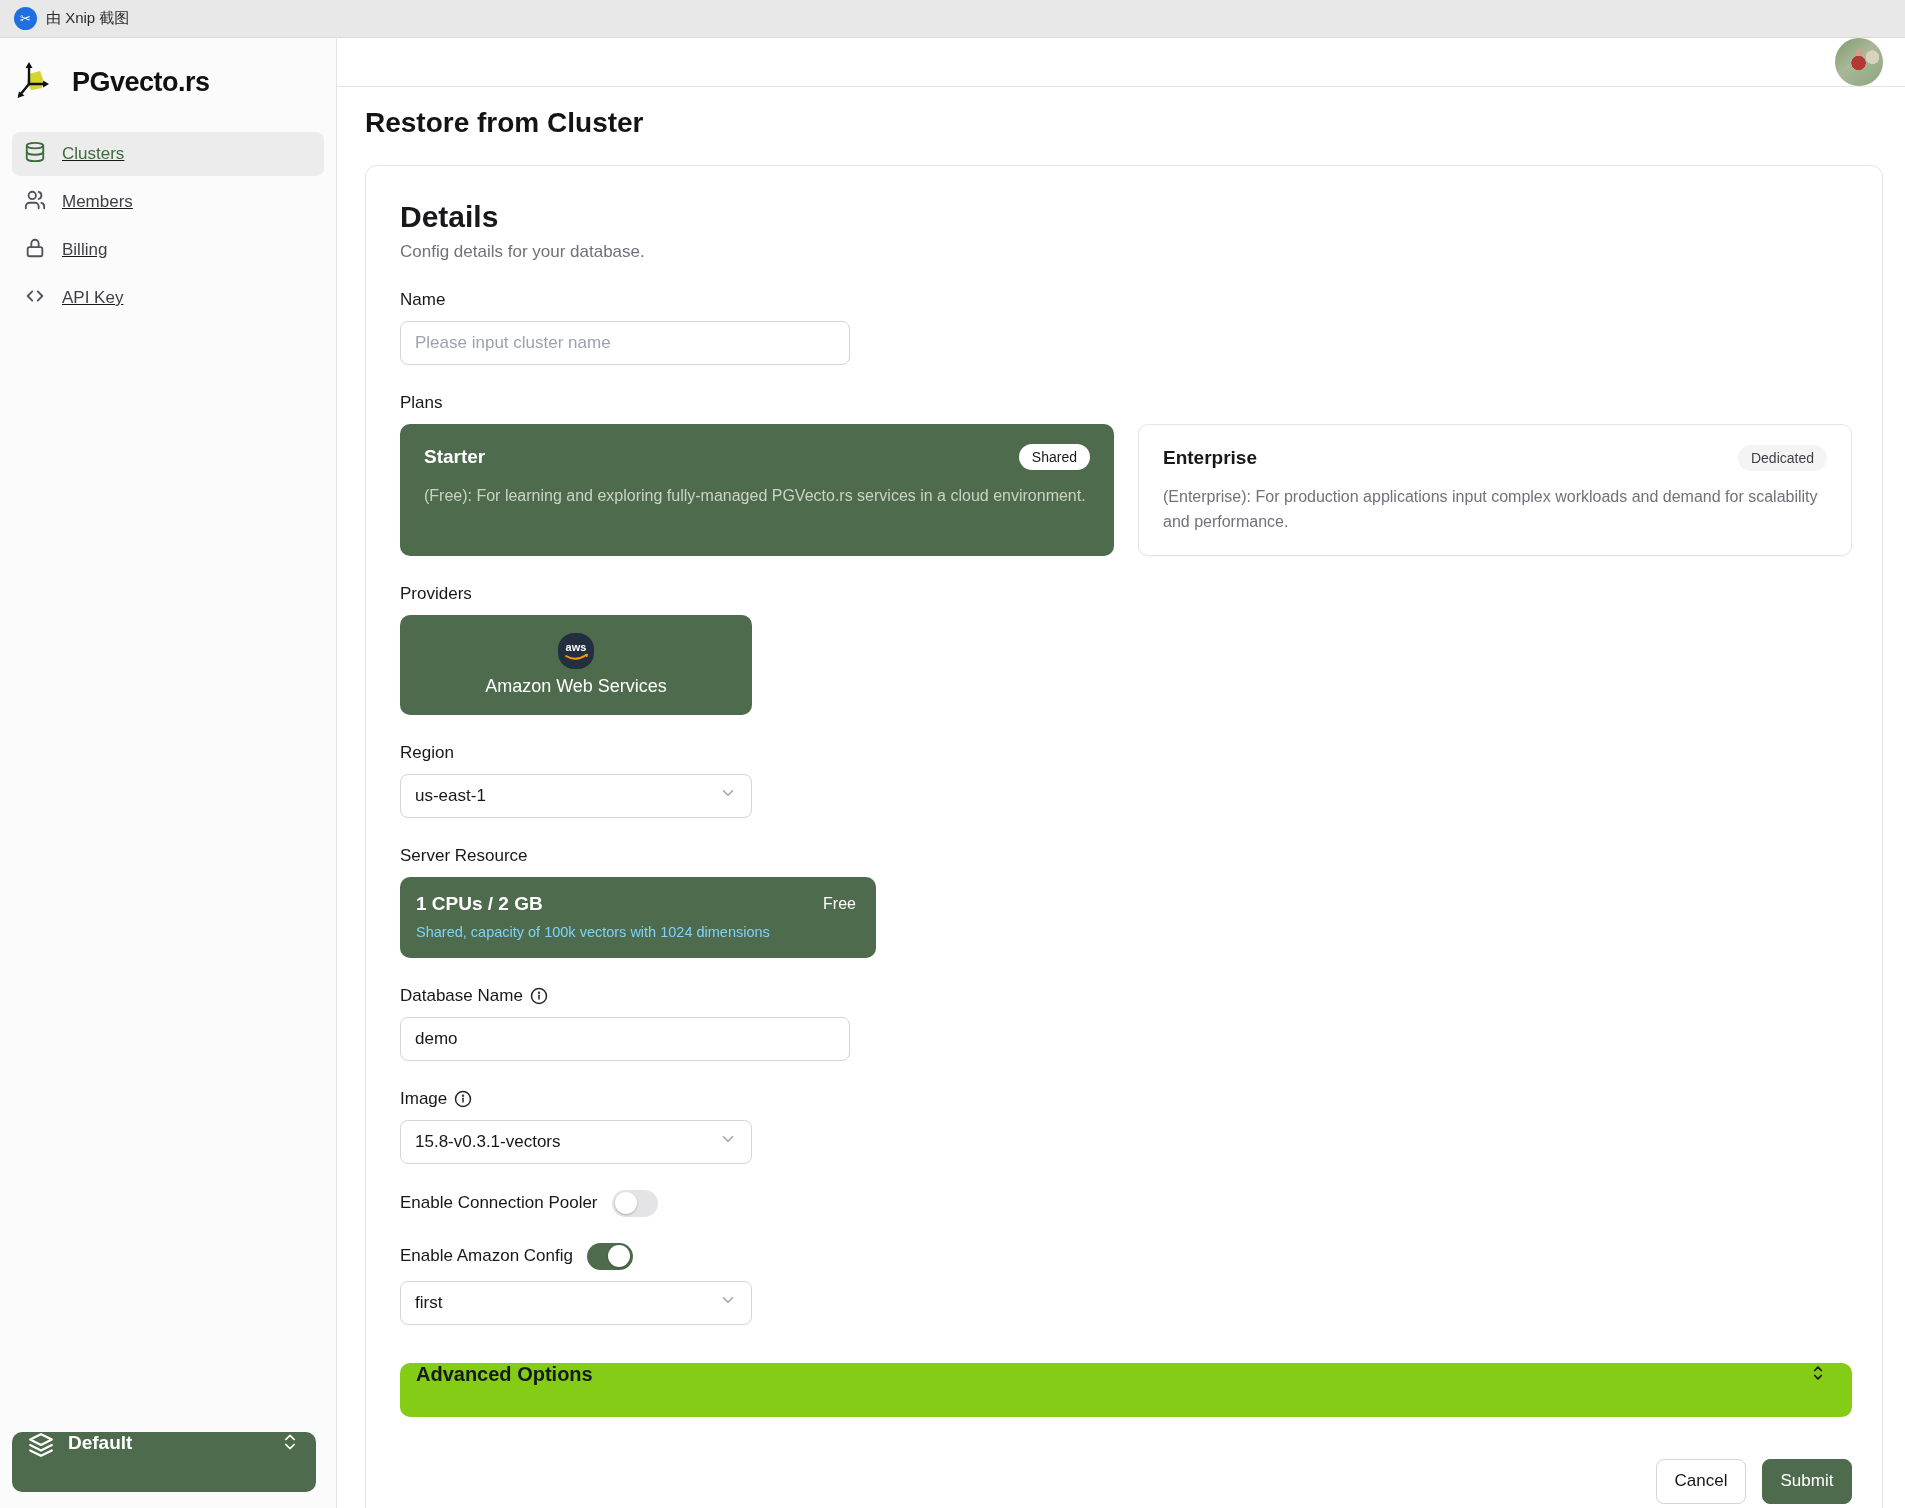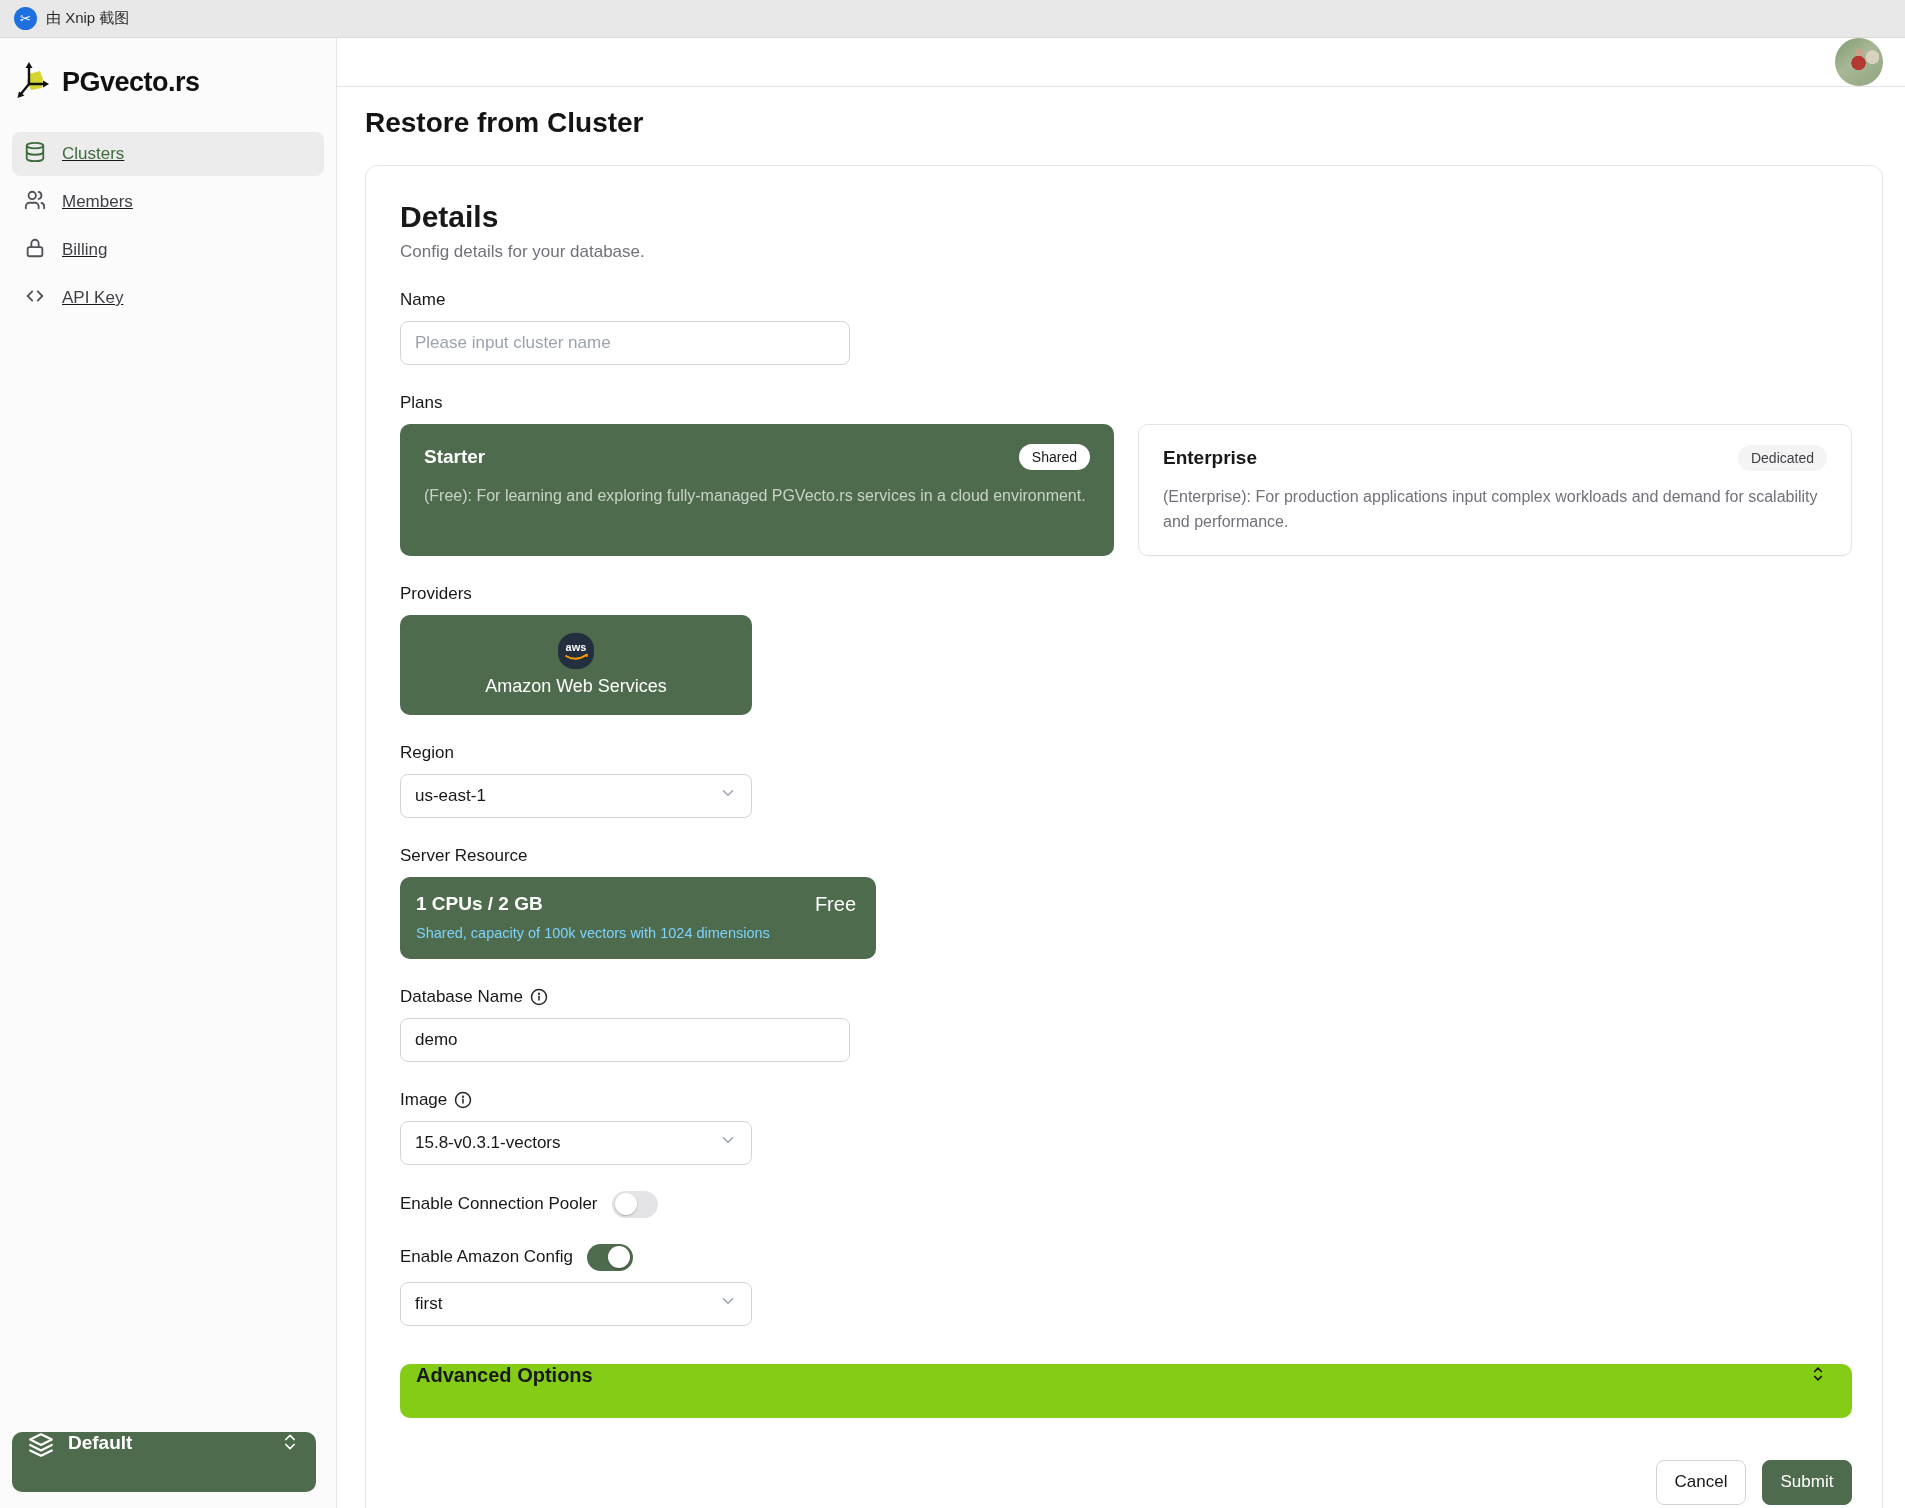--- a/index.html
+++ b/index.html
@@ -9,21 +9,21 @@
   
   .xnip-bar { height:38px; background:#e8e8e8; display:flex; align-items:center; padding:0 14px; gap:9px; border-bottom:1px solid #d9d9d9; }
   .xnip-icon { width:23px; height:23px; border-radius:50%; background:#1e6fe0; color:#fff; display:flex; align-items:center; justify-content:center; font-size:13px; line-height:1; }
   .xnip-label { font-size:15px; color:#2a2a2a; }
 
   
   .app { display:flex; height:1470px; }
 
   
   .sidebar { width:337px; background:#fbfbfb; border-right:1px solid #e4e4e7; position:relative; flex-shrink:0; }
-  .logo { display:flex; align-items:center; gap:12px; padding:22px 16px 20px 16px; }
+  .logo { display:flex; align-items:center; gap:22px; padding:22px 16px 20px 16px; }
   .logo-text { font-size:27px; font-weight:700; letter-spacing:-0.5px; color:#111; }
   .nav { padding:8px 12px; display:flex; flex-direction:column; gap:4px;text-decoration:underline; }
   .nav-item { display:flex; align-items:center; gap:16px; height:44px; padding:0 12px; border-radius:8px; font-size:17px; color:#3f3f46; cursor:pointer; }
   .nav-item svg { width:22px; height:22px; stroke:#52525b; }
   .nav-item.active { background:#ececec; color:#3e6b3c; font-weight:500; }
   .nav-item.active svg { stroke:#3e6b3c; }
   .workspace-btn { position:absolute; left:12px; right:20px; bottom:16px; height:60px; border-radius:10px; background:#4f6b4d; color:#fff; display:flex; align-items:flex-start; gap:14px; padding:0 16px; cursor:pointer; }
   .workspace-btn .ws-label { font-size:19px; font-weight:600; flex:1; }
   .workspace-btn svg { stroke:#fff; }
 
@@ -71,21 +71,21 @@
 
   
   .provider-card { margin-top:11px; width:352px; height:100px; border-radius:10px; background:#4f6b4d; color:#fff; display:flex; flex-direction:column; align-items:center; justify-content:center; gap:7px; cursor:pointer; }
   .aws-icon { width:36px; height:36px; border-radius:16px; background:#232f3e; display:flex; align-items:center; justify-content:center; }
   .provider-name { font-size:18px; font-weight:500; }
 
   
   .resource-card { margin-top:11px; width:476px; border-radius:10px; background:#4f6b4d; color:#fff; padding:16px 20px 18px 16px; cursor:pointer; }
   .resource-head { display:flex; align-items:center; justify-content:space-between; }
   .resource-title { font-size:19px; font-weight:600; }
-  .resource-badge { font-size:20px; font-weight:500; }
+  .resource-badge { font-size:16px; font-weight:500; }
   .resource-desc { margin-top:9px; font-size:14.5px; color:#7dd3fc; }
 
   
   .toggle-row { display:flex; align-items:center; gap:14px; margin-top:26px; }
   .toggle-row .t-label { font-size:17px; font-weight:500; }
   .switch { width:46px; height:27px; border-radius:999px; background:#e4e4e7; position:relative; cursor:pointer; flex-shrink:0; }
   .switch .thumb { position:absolute; top:2.5px; left:3px; width:22px; height:22px; border-radius:50%; background:#fff; box-shadow:0 1px 2px rgba(0,0,0,.25); transition:left .15s; }
   .switch.on { background:#4f6b4d; }
   .switch.on .thumb { left:21px; }
 

